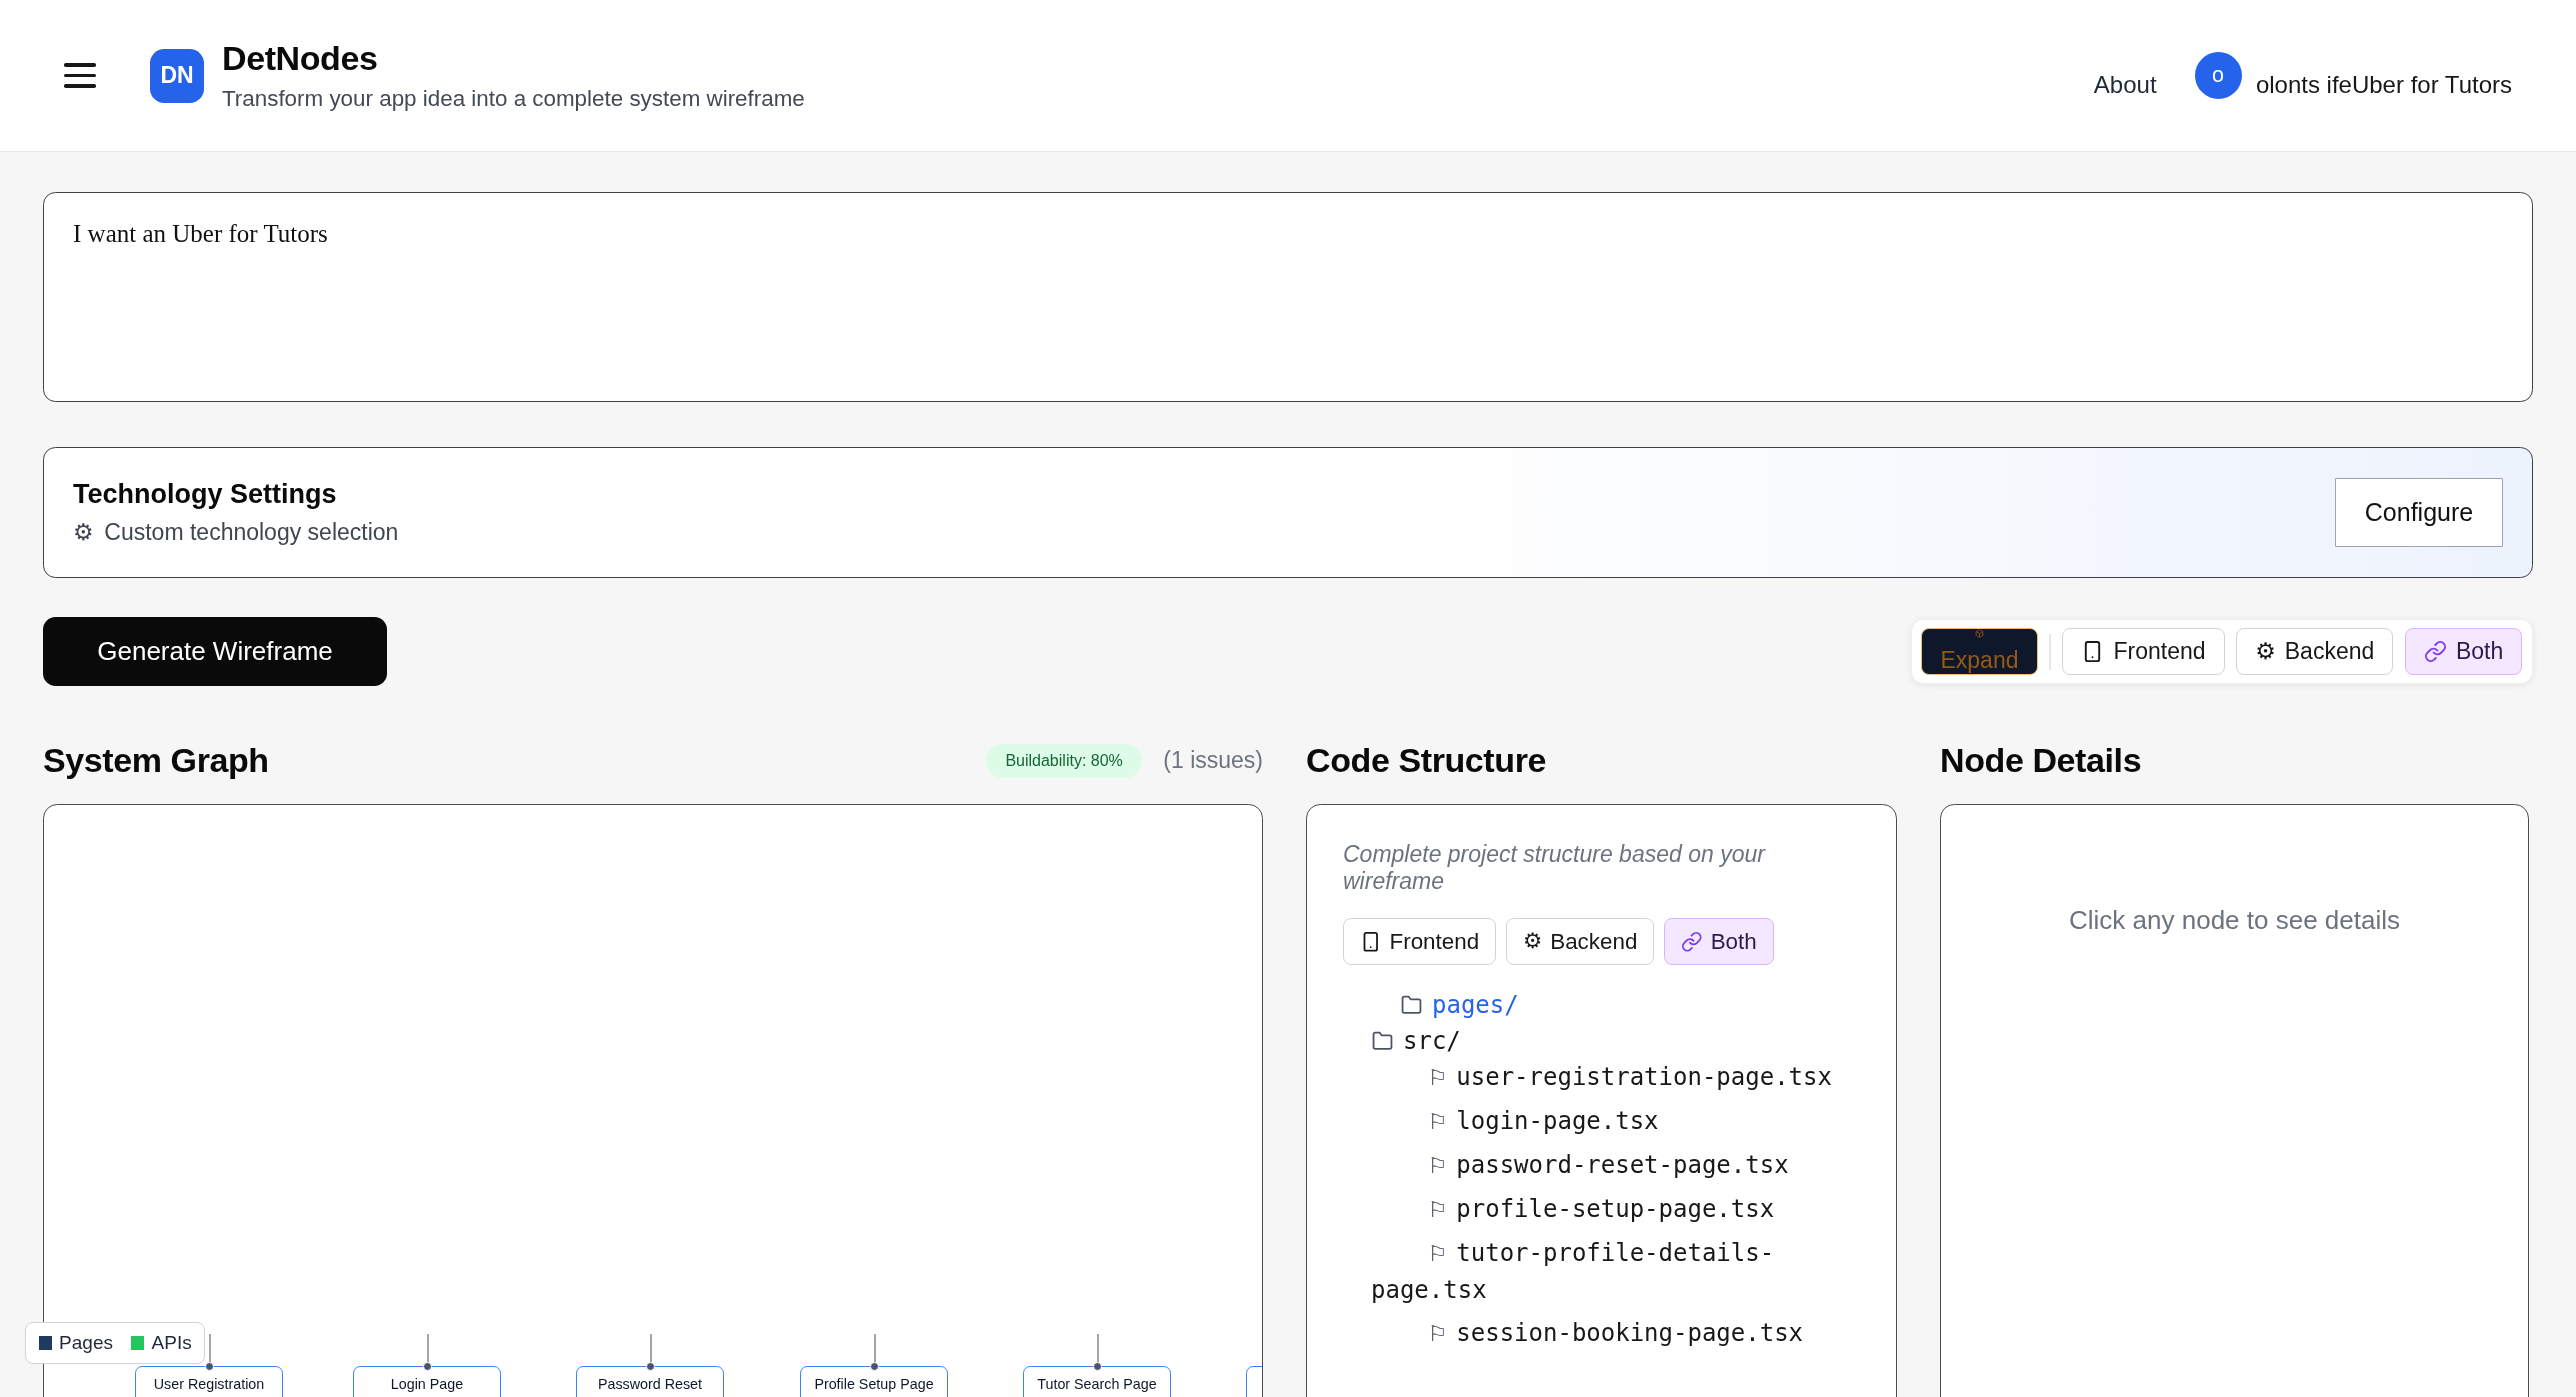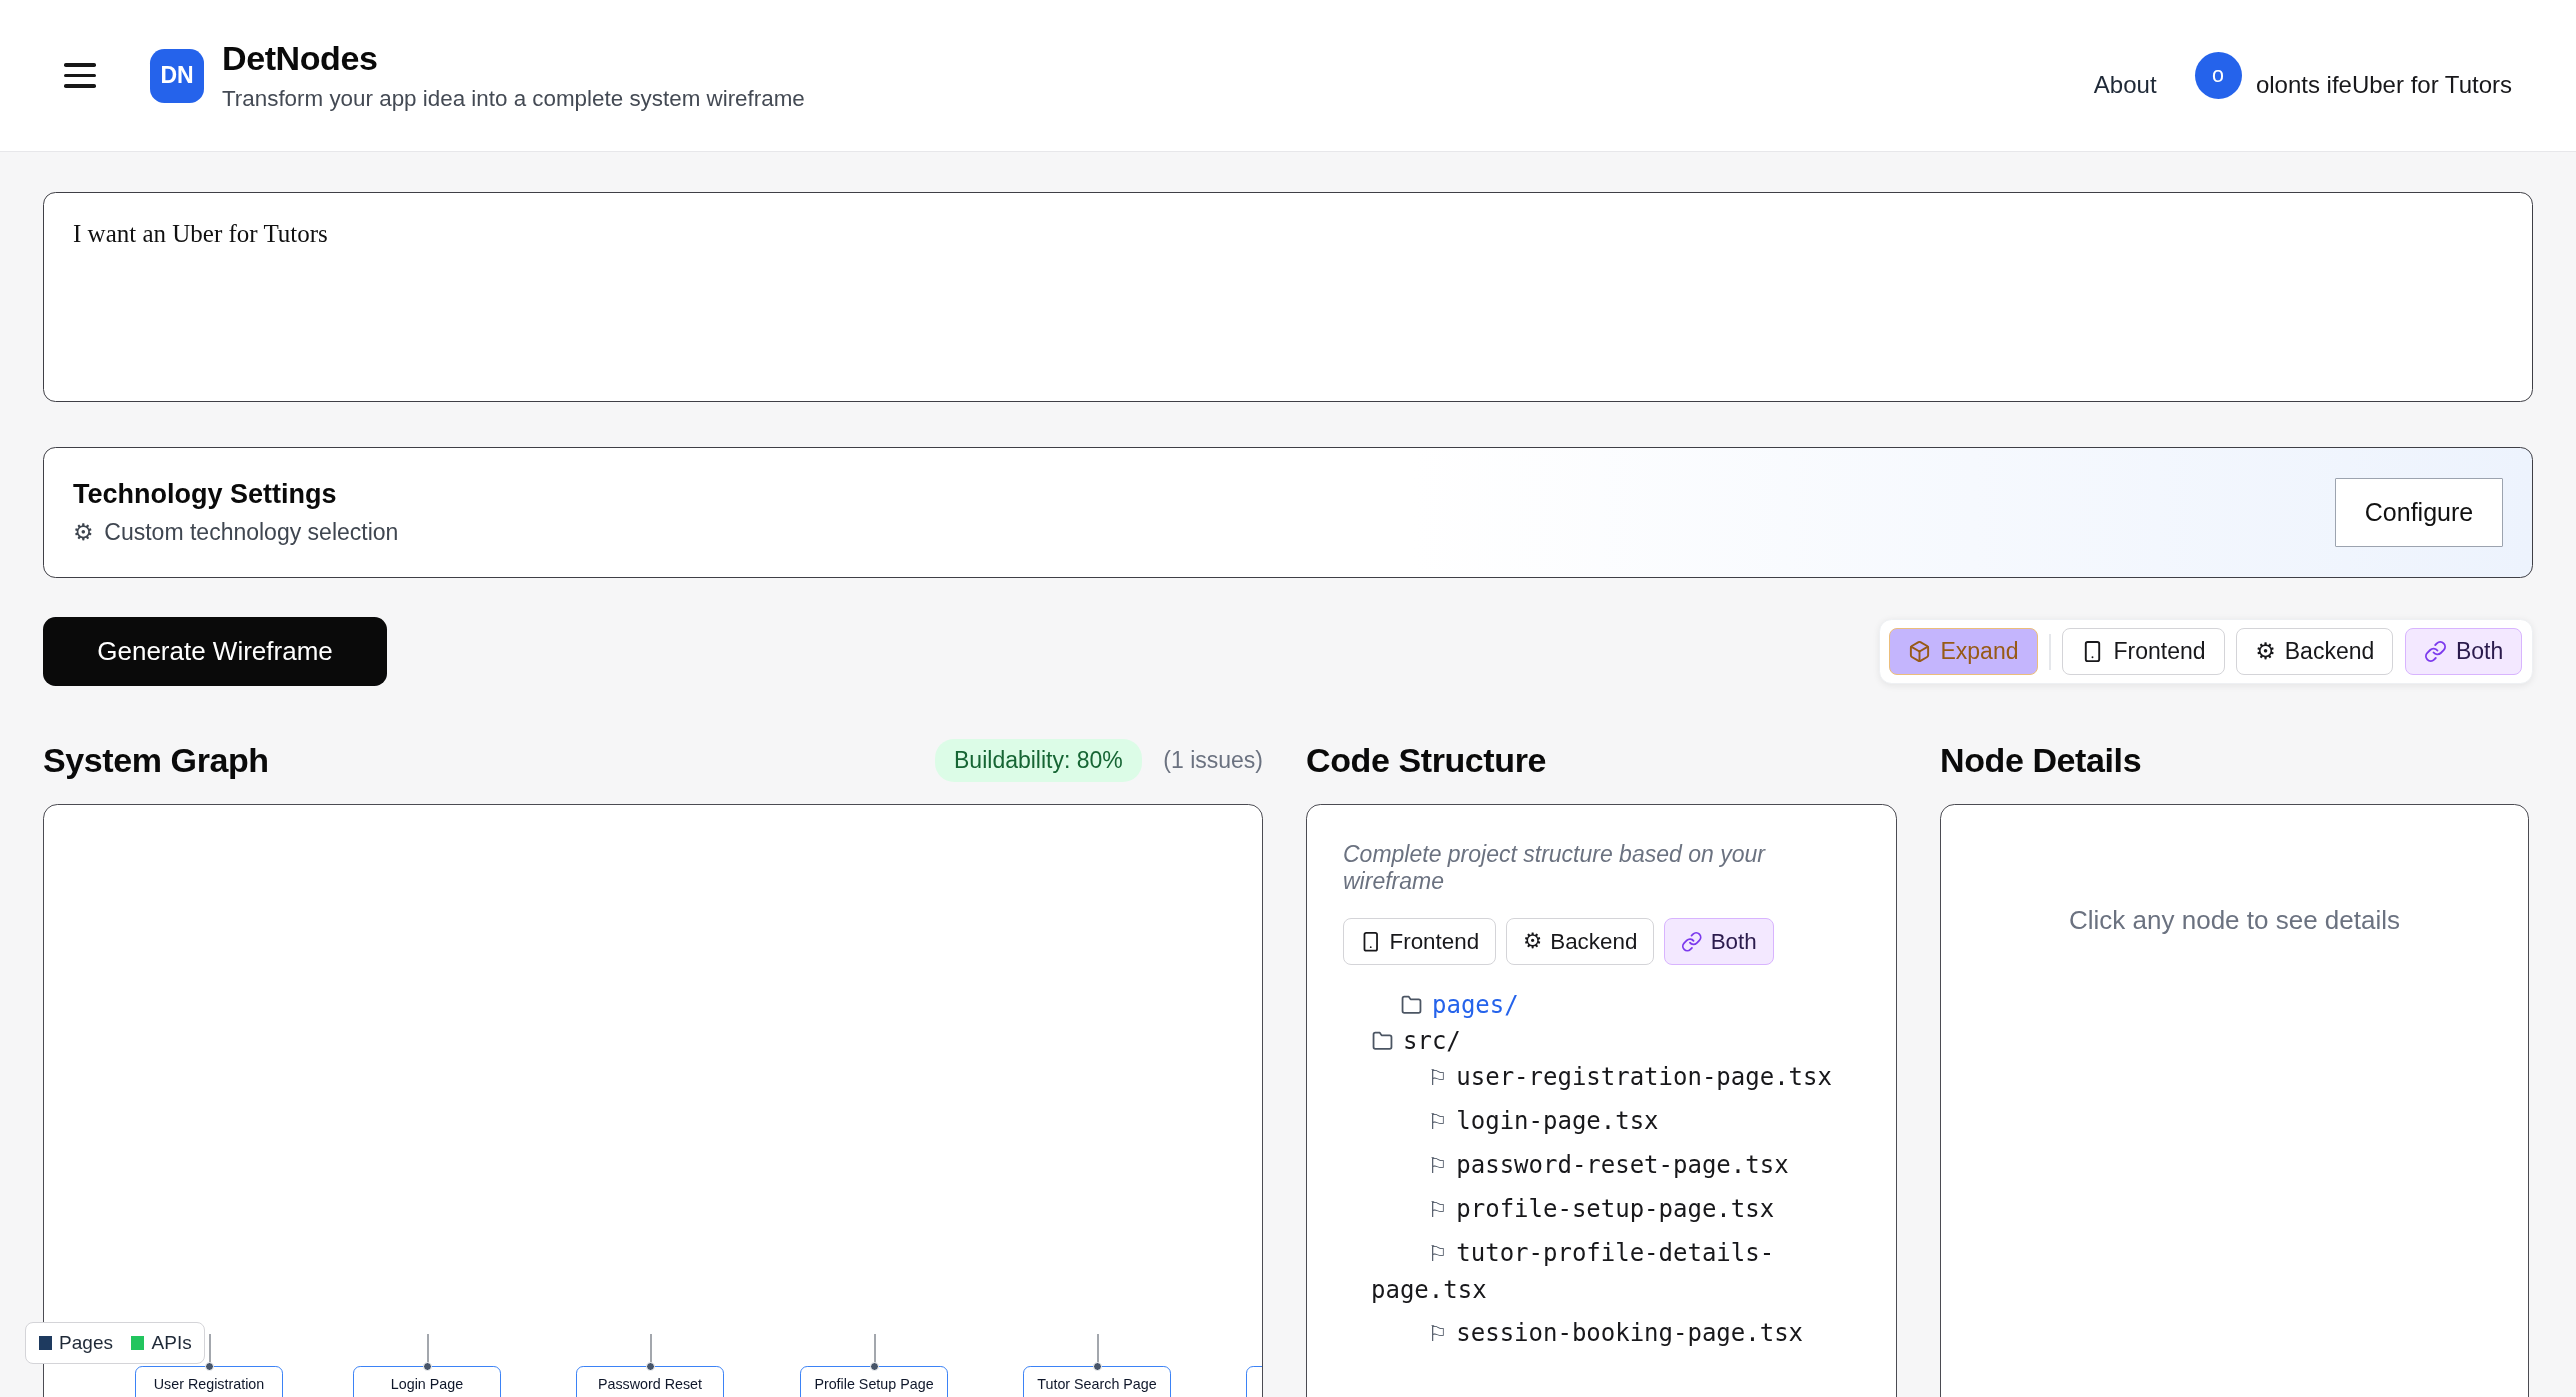--- a/index.html
+++ b/index.html
@@ -42,31 +42,31 @@
 
   .action-row { margin-top:39px; display:flex; align-items:center; justify-content:space-between; }
   .generate-btn { width:344px; height:69px; background:#0a0a0a; color:#fff; border:none; border-radius:12.5px;
     font-size:26px; font-family:inherit; cursor:pointer; }
 
   .view-toolbar { display:flex; align-items:center; gap:11.6px; background:#fff; border-radius:12.5px;
     padding:8px 9.8px; box-shadow:0 1.8px 7.2px rgba(0,0,0,0.07); border:0.9px solid #eef0f3; }
   .tb-btn { height:47px; display:flex; align-items:center; gap:9px; padding:0 18px; border-radius:8px;
     font-size:23px; font-family:inherit; background:#fff; border:1.8px solid #d4d4d8; color:#18181b; cursor:pointer; }
   .tb-btn svg { width:23px; height:23px; }
-  .tb-expand { background:#c4b5fd; border-color:#ecbe7a; color:#975a16; }
+  .tb-expand { background:#0f172a; border-color:#ecbe7a; color:#975a16;flex-direction:column; }
   .tb-both { background:#f3e8ff; border-color:#d8b4fe; color:#2b1b4d; }
   .tb-both svg { color:#7c3aed; }
   .tb-divider { width:1.8px; height:36px; background:#e5e7eb; }
 
   
   .columns { margin-top:54px; display:grid; grid-template-columns:1220px 591px 589px;
     grid-template-rows:41px 680px; column-gap:43px; row-gap:23px; }
   .col-header { display:flex; align-items:center; }
   .col-title { font-size:34px; font-weight:bold; color:#0a0a0a; letter-spacing:-0.4px;text-align:right; }
-  .buildability-badge { margin-left:auto; background:#dcfce7; color:#166534; font-size:23px;
+  .buildability-badge { margin-left:auto; background:#dcfce7; color:#166534; font-size:16px;
     padding:8px 19px; border-radius:19px; }
   .issues-label { margin-left:21.5px; font-size:23px; color:#6b7280; }
 
   .panel { background:#fff; border:1.8px solid #4b4b52; border-radius:14.3px; position:relative; }
 
   
   .graph-canvas { position:absolute; inset:0; border-radius:12.5px; overflow:hidden; cursor:grab; }
   .graph-node-wrap { position:absolute; top:561px; width:148px; }
   .node-stub { position:absolute; left:50%; top:-32px; width:1.8px; height:32px; background:#a3a7ad; }
   .node-dot { position:absolute; left:50%; top:-4.5px; margin-left:-4.5px; width:9px; height:9px;

